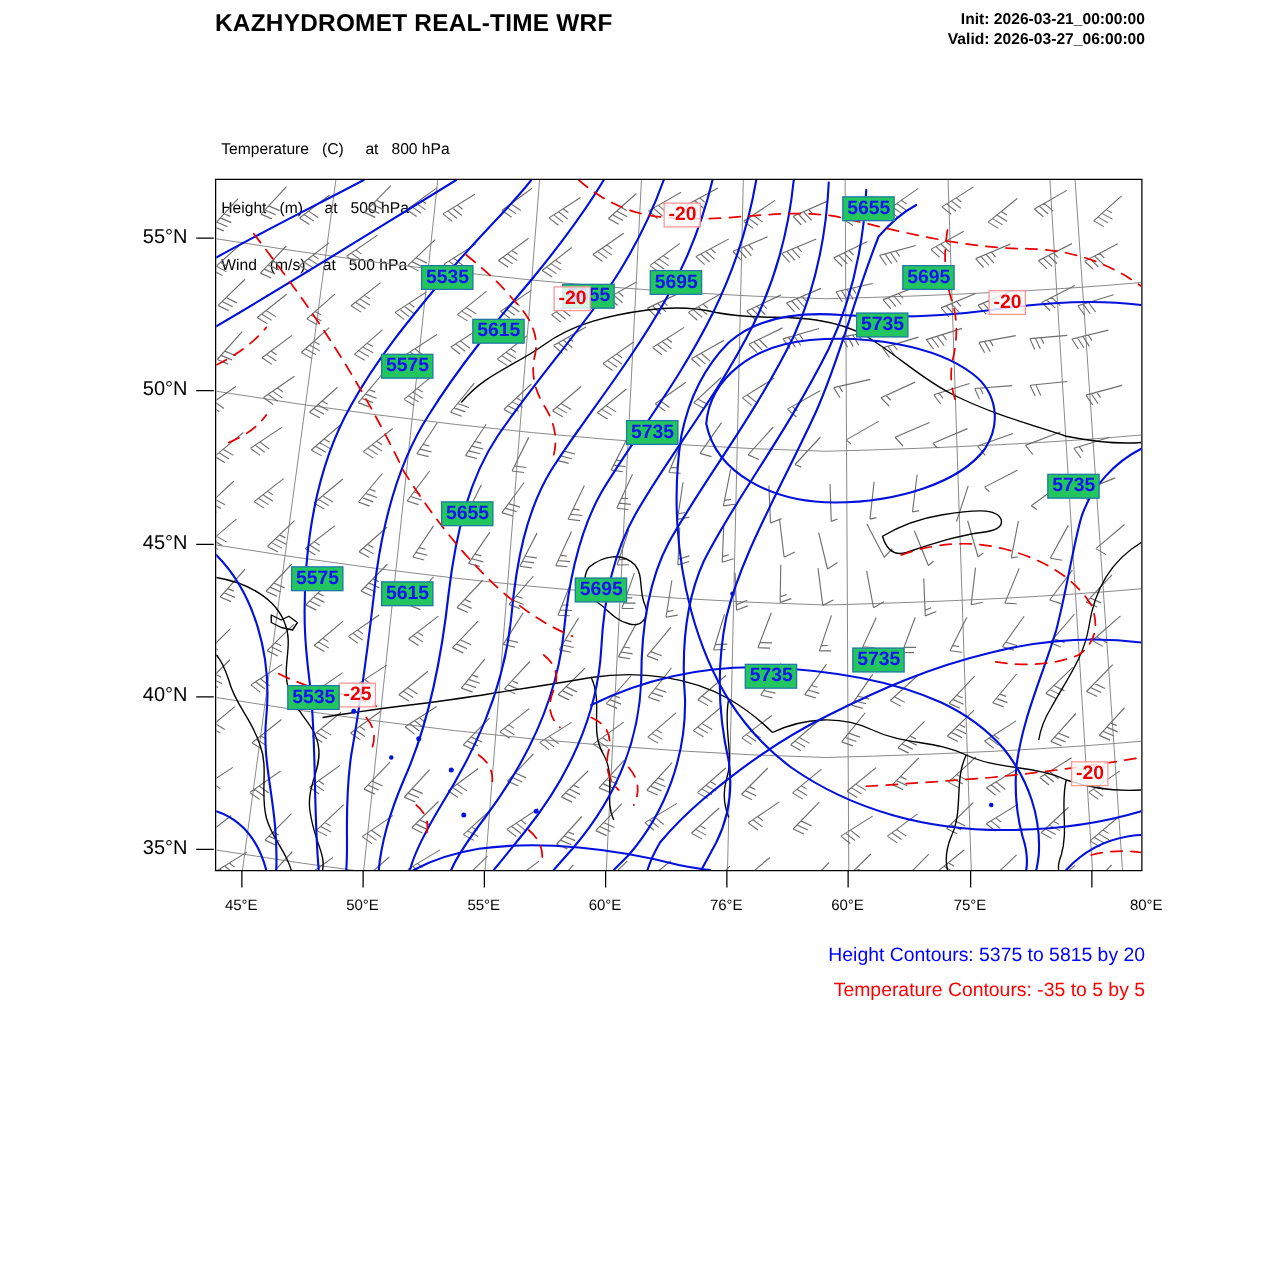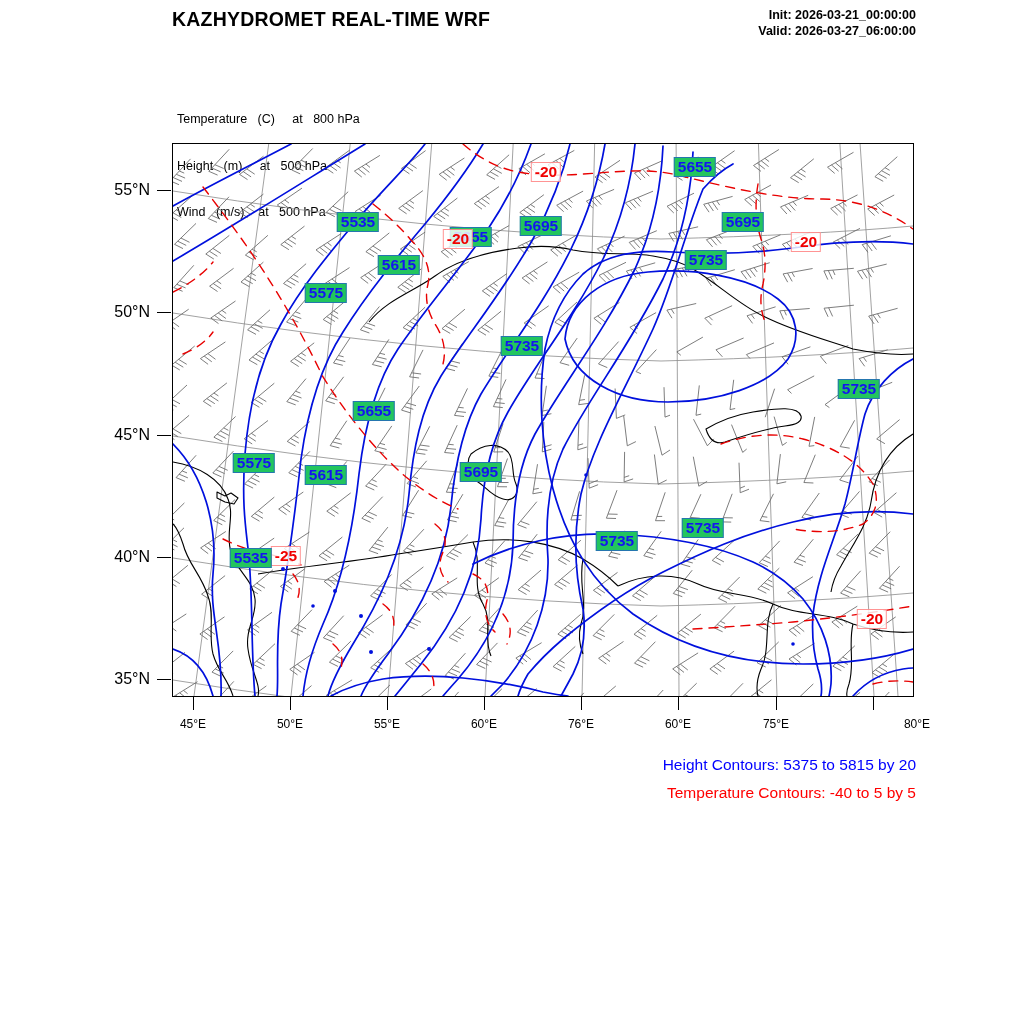--- a/index.html
+++ b/index.html
@@ -179,14 +179,14 @@
     <div class="x-tick" style="left: 678px; top: 696px;"></div>
     <div class="x-tick-label" style="left: 678px; top: 717px;">60°E</div>
     <div class="x-tick" style="left: 776px; top: 696px;"></div>
     <div class="x-tick-label" style="left: 776px; top: 717px;">75°E</div>
     <div class="x-tick" style="left: 873px; top: 696px;"></div>
     <div class="x-tick-label" style="left: 873px; top: 717px; margin-left: 44px;">80°E</div>
   </div>
 
 <div class="abs" id="footer-captions">
   <div id="caption-height">Height Contours: 5375 to 5815 by 20</div>
-  <div id="caption-temp">Temperature Contours: -40 to 5 by 5</div>
+  <div id="caption-temp">Temperature Contours: -35 to 5 by 5</div>
 </div>
 
 </body></html>

